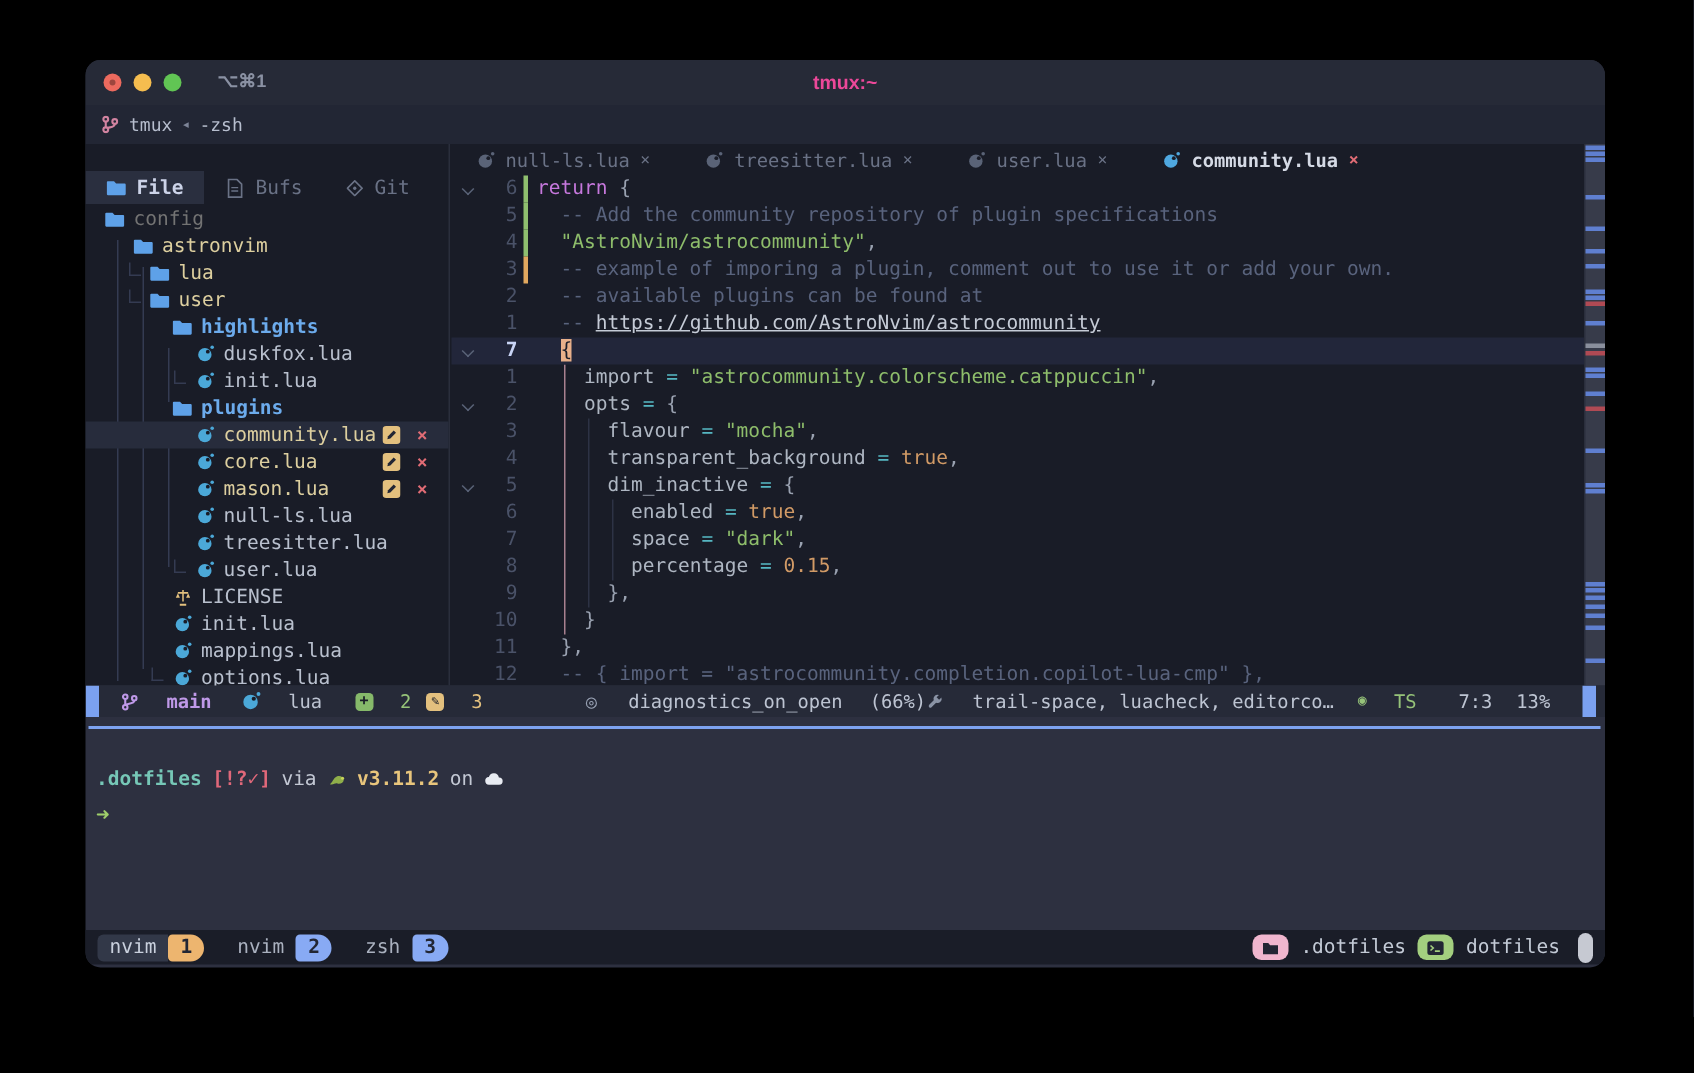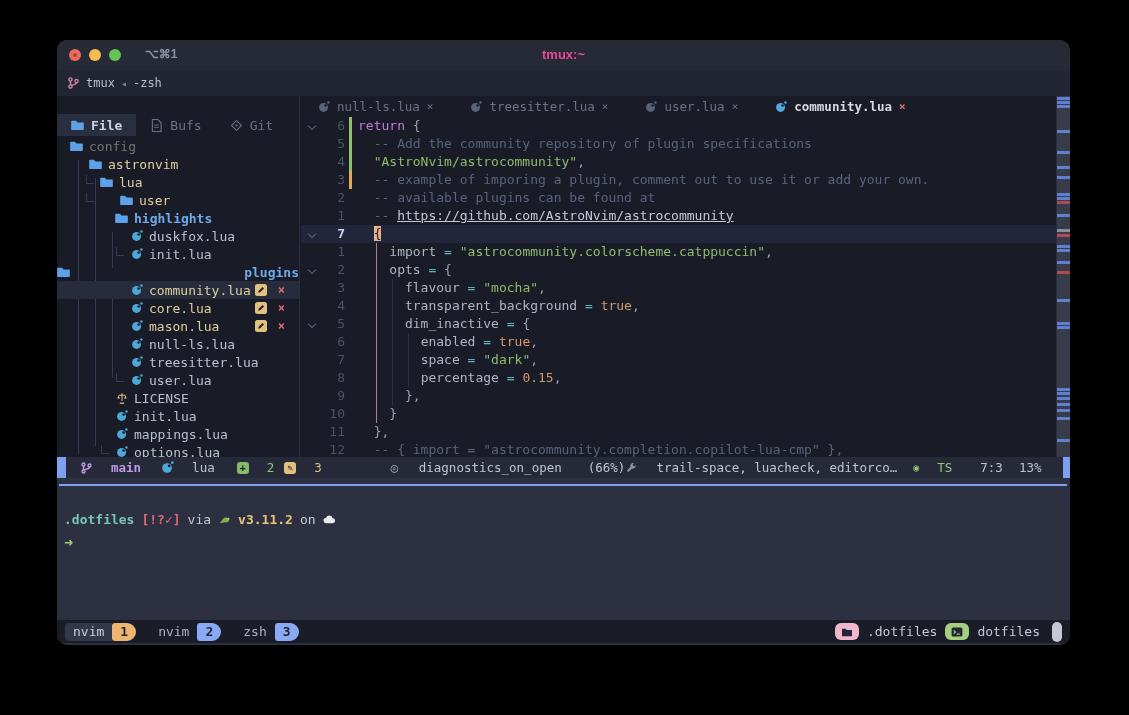--- a/index.html
+++ b/index.html
@@ -190,21 +190,21 @@
           </div>
           <div class="trow" style="top: 77px; padding-left: 43px;">
             <span class="conn" style="left: 29px;"></span>
             <span class="miniicon">
               <svg width="13" height="12" viewBox="0 0 14 12">
                 <path d="M1 1.5h4.4l1.5 1.7H13a.8.8 0 0 1 .8.8v6.7a.8.8 0 0 1-.8.8H1a.8.8 0 0 1-.8-.8V2.3A.8.8 0 0 1 1 1.5z" fill="#5ea1e8"></path>
               </svg>
             </span>
             <span class="lbl c-cream">lua</span>
           </div>
-          <div class="trow" style="top: 95px; padding-left: 63px;">
+          <div class="trow" style="top: 95px; padding-left: 43px;">
             <span class="conn" style="left: 29px;"></span>
             <span class="miniicon">
               <svg width="13" height="12" viewBox="0 0 14 12">
                 <path d="M1 1.5h4.4l1.5 1.7H13a.8.8 0 0 1 .8.8v6.7a.8.8 0 0 1-.8.8H1a.8.8 0 0 1-.8-.8V2.3A.8.8 0 0 1 1 1.5z" fill="#5ea1e8"></path>
               </svg>
             </span>
             <span class="lbl c-cream">user</span>
           </div>
           <div class="trow" style="top: 113px; padding-left: 58px;">
             <span class="miniicon">
@@ -228,21 +228,21 @@
             <span class="conn" style="left: 59px;"></span>
             <span class="miniicon">
               <svg width="12" height="12" viewBox="0 0 14 14">
                 <circle cx="6.5" cy="7.5" r="5.2" fill="#4ba8d8"></circle>
                 <circle cx="8.8" cy="5.2" r="1.5" fill="#191c27"></circle>
                 <circle cx="12.2" cy="1.8" r="1.4" fill="#4ba8d8"></circle>
               </svg>
             </span>
             <span class="lbl c-white">init.lua</span>
           </div>
-          <div class="trow" style="top: 167px;  justify-content: space-between;">
+          <div class="trow" style="top: 167px; padding-left: 58px;">
             <span class="miniicon">
               <svg width="13" height="12" viewBox="0 0 14 12">
                 <path d="M1 1.5h4.4l1.5 1.7H13a.8.8 0 0 1 .8.8v6.7a.8.8 0 0 1-.8.8H1a.8.8 0 0 1-.8-.8V2.3A.8.8 0 0 1 1 1.5z" fill="#5ea1e8"></path>
               </svg>
             </span>
             <span class="lbl c-blue">plugins</span>
           </div>
           <div class="trow selected" style="top: 185px; padding-left: 73px;">
             <span class="miniicon">
               <svg width="12" height="12" viewBox="0 0 14 14">
@@ -506,21 +506,21 @@
       <span class="plusbox">+</span>
       <span class="sl-green">2</span>
     </div>
     <div class="sl-seg" style="margin-left:10px">
       <span class="pencilbox">✎</span>
       <span class="sl-yellow">3</span>
     </div>
     <div class="sl-seg" style="margin-left:66px">
       <span class="miniicon" style="color:#9aa3b5">◎</span>
       <span>diagnostics_on_open</span>
-      <span style="margin-left:8px">(66%)</span>
+      <span style="margin-left:0">(66%)</span>
     </div>
     <div class="sl-spacer"></div>
     <div class="sl-seg">
       <span class="miniicon">
         <svg width="11" height="11" viewBox="0 0 12 12">
             <path d="M10.5 3.2A3 3 0 0 1 6.6 7L3.3 10.3a1.2 1.2 0 0 1-1.7-1.7L4.9 5.3A3 3 0 0 1 8.7 1.4L7 3.1l1.8 1.8z" fill="#8a93a5"></path>
           </svg>
       </span>
       <span>trail-space, luacheck, editorco…</span>
     </div>

